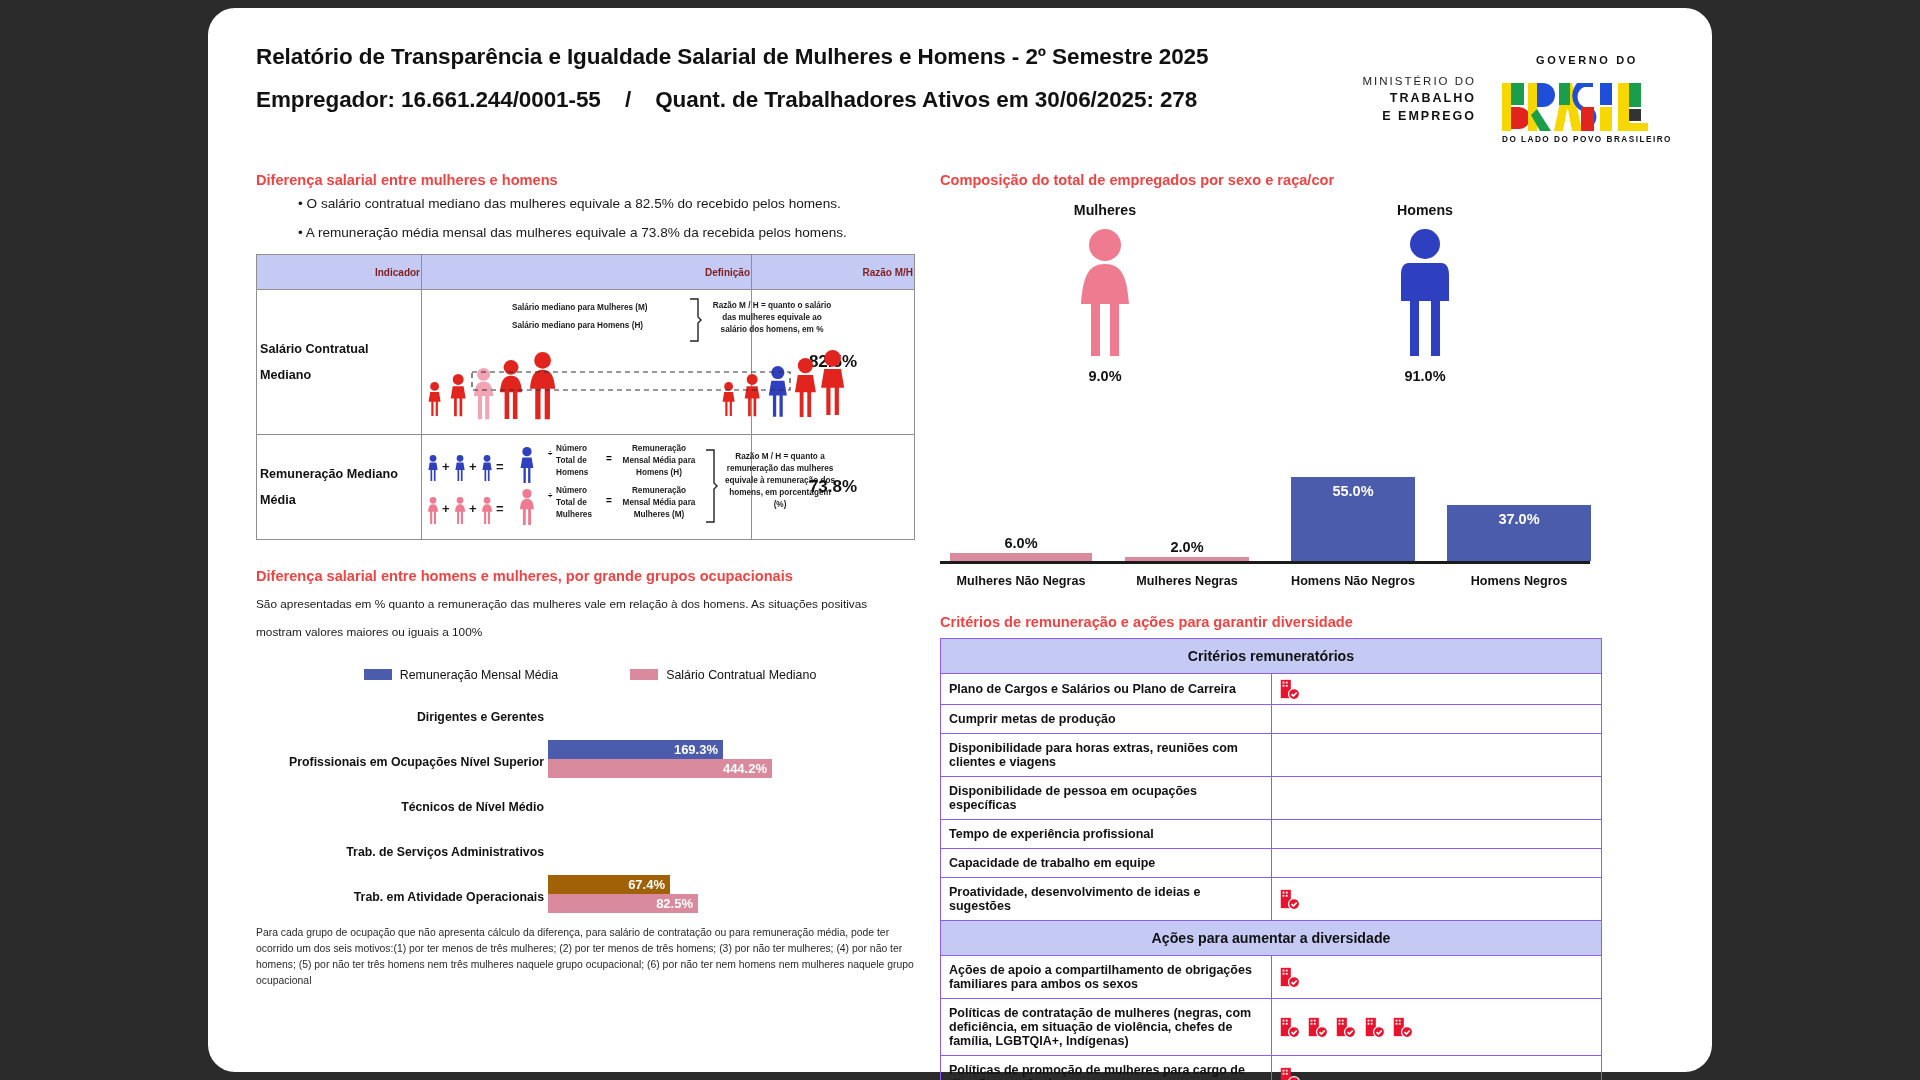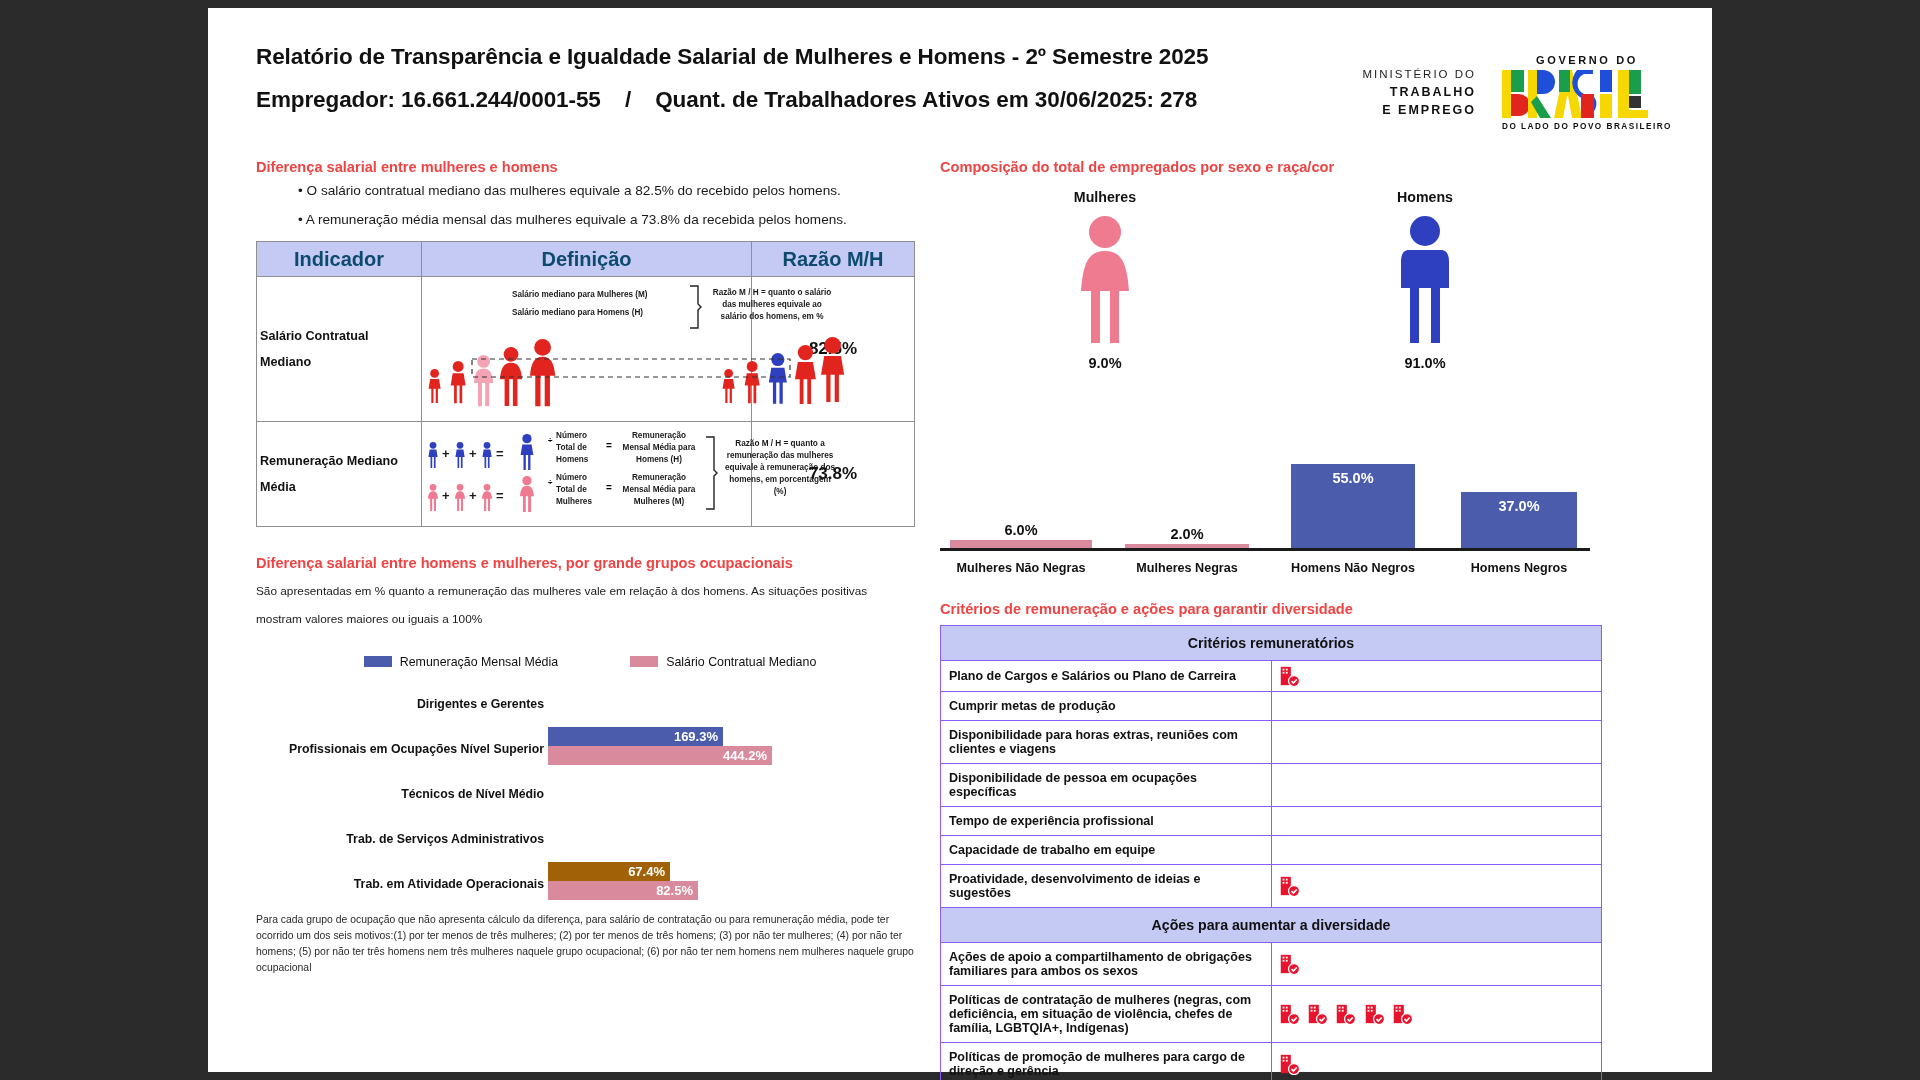--- a/index.html
+++ b/index.html
@@ -9,20 +9,21 @@
     overflow: hidden;
     font-family: "Liberation Sans", sans-serif;
   }
   #page {
     position: absolute;
     left: 208px; top: 8px;
     width: 1504px; height: 1064px;
     background: #ffffff;
     box-sizing: border-box;
     padding: 0;
+    border-radius: 27px;
   }
 
   
   .header {
     display: flex;
     align-items: flex-start;
     justify-content: space-between;
     padding: 38px 40px 0 48px;
   }
   .titles { }
@@ -37,21 +38,21 @@
   }
   .title-line .sep { display:inline-block; padding: 0 18px; }
 
   
   .logos { display:flex; align-items:center; gap: 26px; padding-top: 8px; }
   .min-logo { text-align: right; line-height: 1.45; }
   .min-logo .l1 { font-size: 11.5px; letter-spacing: 2.0px; color:#222; font-weight:400;}
   .min-logo .l2 { font-size: 12.5px; letter-spacing: 2.0px; color:#111; font-weight:bold;}
   .min-logo .l3 { font-size: 12.5px; letter-spacing: 2.0px; color:#111; font-weight:bold;}
   .gov-logo { text-align:center; }
-  .gov-logo .gtop { font-size: 11px; letter-spacing: 2.6px; font-weight:bold; color:#111; margin-bottom:4px;}
+  .gov-logo .gtop { font-size: 11px; letter-spacing: 2.6px; font-weight:bold; color:#111; margin-bottom:17px;}
   .gov-logo .gbot { font-size: 8.2px; letter-spacing: 1.5px; font-weight:bold; color:#111; margin-top:4px;}
   .brasil-svg { display:block; }
 
   
   .columns { display:flex; padding: 8px 36px 0 48px; gap: 34px; }
   .col-left { width: 650px; flex: none; }
   .col-right { width: 650px; flex: none; }
 
   .sec-title {
     font-size: 14.6px; font-weight: bold; color:#ef4444;
@@ -64,22 +65,23 @@
   
   table.ind {
     border-collapse: collapse;
     width: 658px;
     table-layout: fixed;
     margin-top: 6px;
   }
   table.ind th {
     background: #c5caf5;
     border: 1px solid #8f8f8f;
-    font-size: 20px; font-weight: bold; color:#0c4a6e;
+    font-size: 10px; font-weight: bold; color:#7f1d1d;
     height: 32px;
+    text-align: right;
   }
   table.ind td {
     border: 1px solid #8f8f8f;
     vertical-align: middle;
   }
   .c-ind { width: 165px; }
   .c-def { width: 330px; }
   .c-raz { width: 163px; }
   .ind-label {
     font-size: 12.6px; font-weight:bold; color:#111;
@@ -457,21 +459,21 @@
         <div class="rc-cat" style="left:166px;width:162px;">Mulheres Negras</div>
 
         <div class="rc-bar-slot" style="left:332px;width:162px;">
           <div class="rc-bar" style="width:124px;height:84px;background:#4a5cab;">
             <div class="rc-val-in">55.0%</div>
           </div>
         </div>
         <div class="rc-cat" style="left:332px;width:162px;">Homens Não Negros</div>
 
         <div class="rc-bar-slot" style="left:498px;width:162px;">
-          <div class="rc-bar" style="width:116px;height:56px;background:#4a5cab;">
+          <div class="rc-bar" style="width:144px;height:56px;background:#4a5cab;">
             <div class="rc-val-in">37.0%</div>
           </div>
         </div>
         <div class="rc-cat" style="left:498px;width:162px;">Homens Negros</div>
       </div>
 
       <div class="sec-title" style="margin-top:24px;">Critérios de remuneração e ações para garantir diversidade</div>
 
       <table class="crit">
         <tbody>

